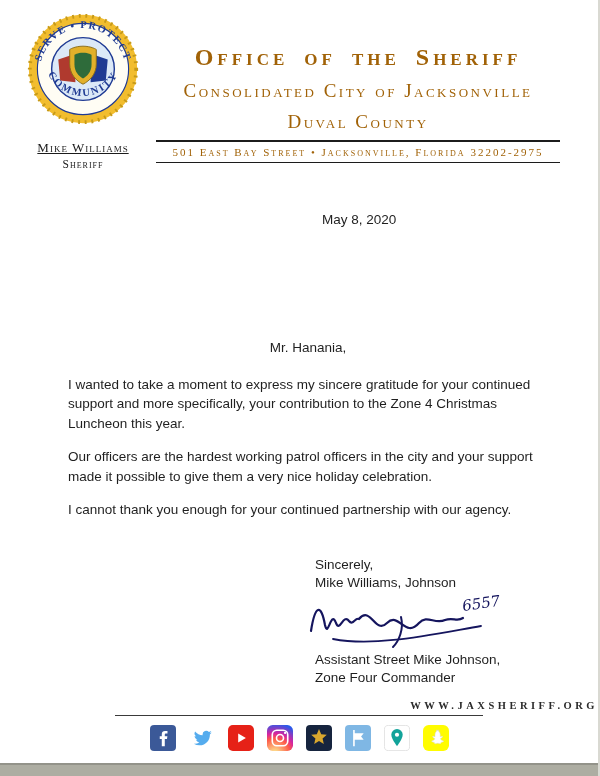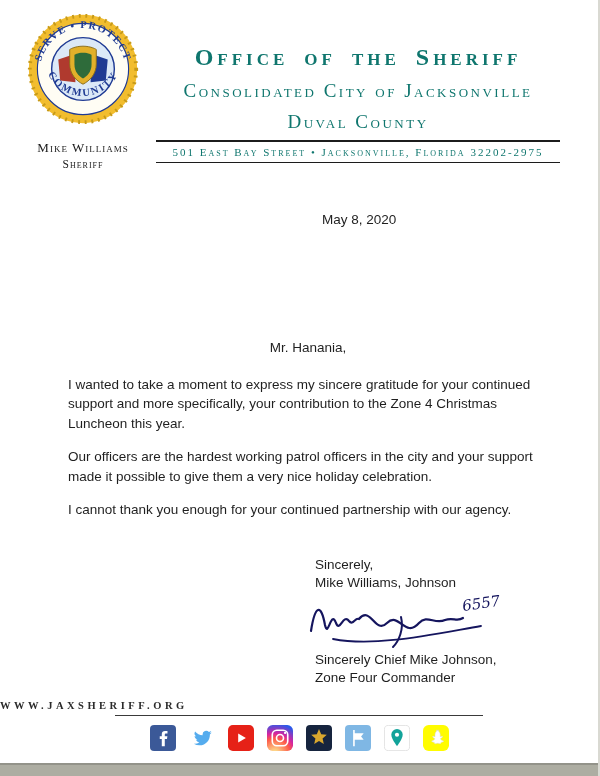--- a/index.html
+++ b/index.html
@@ -12,45 +12,45 @@
   .page {
     position:absolute; inset:0; background:#ffffff;
     border-right:2px solid #d9d9d2;
   }
   
   .seal { position:absolute; left:26px; top:12px; width:114px; height:114px; }
   .sheriff-id {
     position:absolute; left:22px; top:140px; width:122px; text-align:center;
     font-family:"Liberation Serif", serif; font-variant:small-caps; color:#1b1b1b;
   }
-  .sheriff-id .name { font-size:13px; letter-spacing:1px; }
+  .sheriff-id .name { font-size:13px; letter-spacing:1px;text-decoration:underline; }
   .sheriff-id .title { font-size:11.5px; letter-spacing:1px; margin-top:2px; }
   .lh-text {
     position:absolute; left:156px; top:44px; width:404px; text-align:center;
-    font-family:"Liberation Serif", serif; color:#0f766e;
+    font-family:"Liberation Serif", serif; color:#a16207;
   }
   .lh-title {
     font-size:24px; font-weight:600; font-variant:small-caps;
     letter-spacing:4px; word-spacing:6px;
   }
   .lh-sub  { font-size:19px; font-variant:small-caps; letter-spacing:2.5px; margin-top:9px; }
   .lh-rule { border-top:2px solid #1c1c1c; margin-top:7px; }
   .lh-rule.thin { border-top-width:1.5px; margin-top:0; }
   .lh-addr { font-size:11px; font-variant:small-caps; letter-spacing:2px; padding:4px 0 4px; }
   
   .date { position:absolute; left:322px; top:212px; font-size:13.5px; }
   .recipient { position:absolute; left:68px; top:246px; font-size:13.5px; line-height:1.38; }
   .body { position:absolute; left:68px; top:338px; width:480px; font-size:13.5px; line-height:1.45; }
   .body p { margin:0 0 14px; }
   .body .salutation { margin-bottom:17px;text-align:center; }
   
   .closing { position:absolute; left:315px; top:556px; font-size:13.5px; line-height:1.3; }
   .signature-svg { display:block; margin:4px 0 2px -10px; }
   
-  .footer { position:absolute; left:0; right:0; top:700px; text-align:left; }
+  .footer { position:absolute; left:0; right:0; top:700px; text-align:right; }
   .website {
     font-family:"Liberation Serif", serif; font-size:10.5px;
     letter-spacing:3.5px; color:#2b2b2b; font-weight:600;
   }
   .footer-rule { width:368px; margin:4px auto 0; border-top:1.5px solid #3a3a3a; }
   .icons { margin-top:9px; display:flex; justify-content:center; gap:13px; }
   .icons .icon { width:26px; height:26px; display:inline-block; }
   .icons svg { width:26px; height:26px; display:block; }
   
   .scan-strip {
@@ -112,21 +112,21 @@
 
   <div class="closing">
     <div>Sincerely,</div>
     <div>Mike Williams, Johnson</div>
     <svg class="signature-svg" width="195" height="54" viewBox="0 0 195 54">
       <path d="M6 36 C10 10 16 8 20 30 C23 44 26 14 31 28 C35 38 38 18 44 26 C48 31 50 22 54 24 C66 10 70 40 82 28 C94 16 100 44 114 28 C122 19 130 30 140 25 C148 22 152 27 158 23" fill="none" stroke="#15155e" stroke-width="2.2" stroke-linecap="round"></path>
       <path d="M96 22 C99 34 94 46 88 52" fill="none" stroke="#15155e" stroke-width="2" stroke-linecap="round"></path>
       <path d="M28 44 C70 52 124 40 176 31" fill="none" stroke="#15155e" stroke-width="1.8" stroke-linecap="round"></path>
       <text x="158" y="16" font-size="15" fill="#15155e" font-style="italic" font-family="DejaVu Serif, serif" transform="rotate(-8 158 16)">6557</text>
     </svg>
-    <div>Sincerely Chief Mike Johnson,</div>
+    <div>Assistant Street Mike Johnson,</div>
     <div>Zone Four Commander</div>
   </div>
 
   <footer class="footer">
     <div class="website">WWW.JAXSHERIFF.ORG</div>
     <div class="footer-rule"></div>
     <div class="icons">
 
       <span class="icon">
         <svg viewBox="0 0 32 32">

